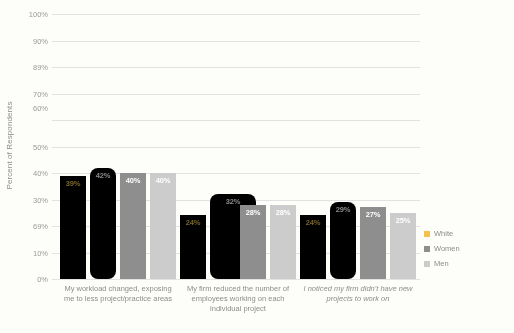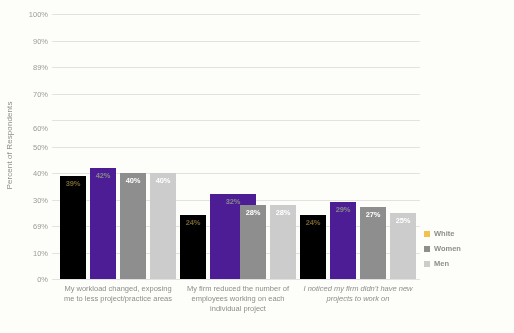--- a/index.html
+++ b/index.html
@@ -78,21 +78,21 @@
     top: 3px;
     left: 0;
     width: 100%;
     text-align: center;
     font-size: 7.5px;
     font-weight: bold;
     color: #6b6b6b;
     letter-spacing: -0.1px;
   }
   .bar.s-white  { background: #000000; }
-  .bar.s-poc    { background: #4c1d95; }
+  .bar.s-poc    { background: #000000; border-radius: 8px; }
   .bar.s-women  { background: #8e8e8e; }
   .bar.s-men    { background: #cccccc; }
 
   .bar.s-women .bar-label,
   .bar.s-men   .bar-label { color: #ffffff; }
   .bar.s-white .bar-label { color: #7a6730; }
   .bar.s-poc   .bar-label { color: #8a8a8a; }
 
   
   .cat-label {
@@ -109,21 +109,20 @@
     position: absolute;
     left: 424px;
     top: 228px;
     width: 88px;
   }
   .legend-item {
     display: flex;
     align-items: center;
     margin-bottom: 4px;
     height: 11px;
-    font-weight: bold;
   }
   .legend-swatch {
     width: 6px;
     height: 6px;
     margin-right: 4px;
     flex: 0 0 auto;
   }
   .legend-label {
     font-size: 7.5px;
     color: #8d8d8d;
@@ -137,21 +136,21 @@
 
   <div id="y-axis-title">
     <span>Percent of Respondents</span>
   </div>
 
   <div id="ytick-layer">
       <div class="ytick" style="position: absolute; left: 8px; width: 40px; top: 14px;">100%</div>
       <div class="ytick" style="position: absolute; left: 8px; width: 40px; top: 40.5px;">90%</div>
       <div class="ytick" style="position: absolute; left: 8px; width: 40px; top: 67px;">89%</div>
       <div class="ytick" style="position: absolute; left: 8px; width: 40px; top: 93.5px;">70%</div>
-      <div class="ytick" style="position: absolute; left: 8px; width: 40px; top: 128px;">60%</div>
+      <div class="ytick" style="position: absolute; left: 8px; width: 40px; top: 108px;">60%</div>
       <div class="ytick" style="position: absolute; left: 8px; width: 40px; top: 146.5px;">50%</div>
       <div class="ytick" style="position: absolute; left: 8px; width: 40px; top: 173px;">40%</div>
       <div class="ytick" style="position: absolute; left: 8px; width: 40px; top: 199.5px;">30%</div>
       <div class="ytick" style="position: absolute; left: 8px; width: 40px; top: 226px;">69%</div>
       <div class="ytick" style="position: absolute; left: 8px; width: 40px; top: 252.5px;">10%</div>
       <div class="ytick" style="position: absolute; left: 8px; width: 40px; top: 279px;">0%</div>
     </div>
 
   <div id="plot-area">
     <div id="gridline-layer">

